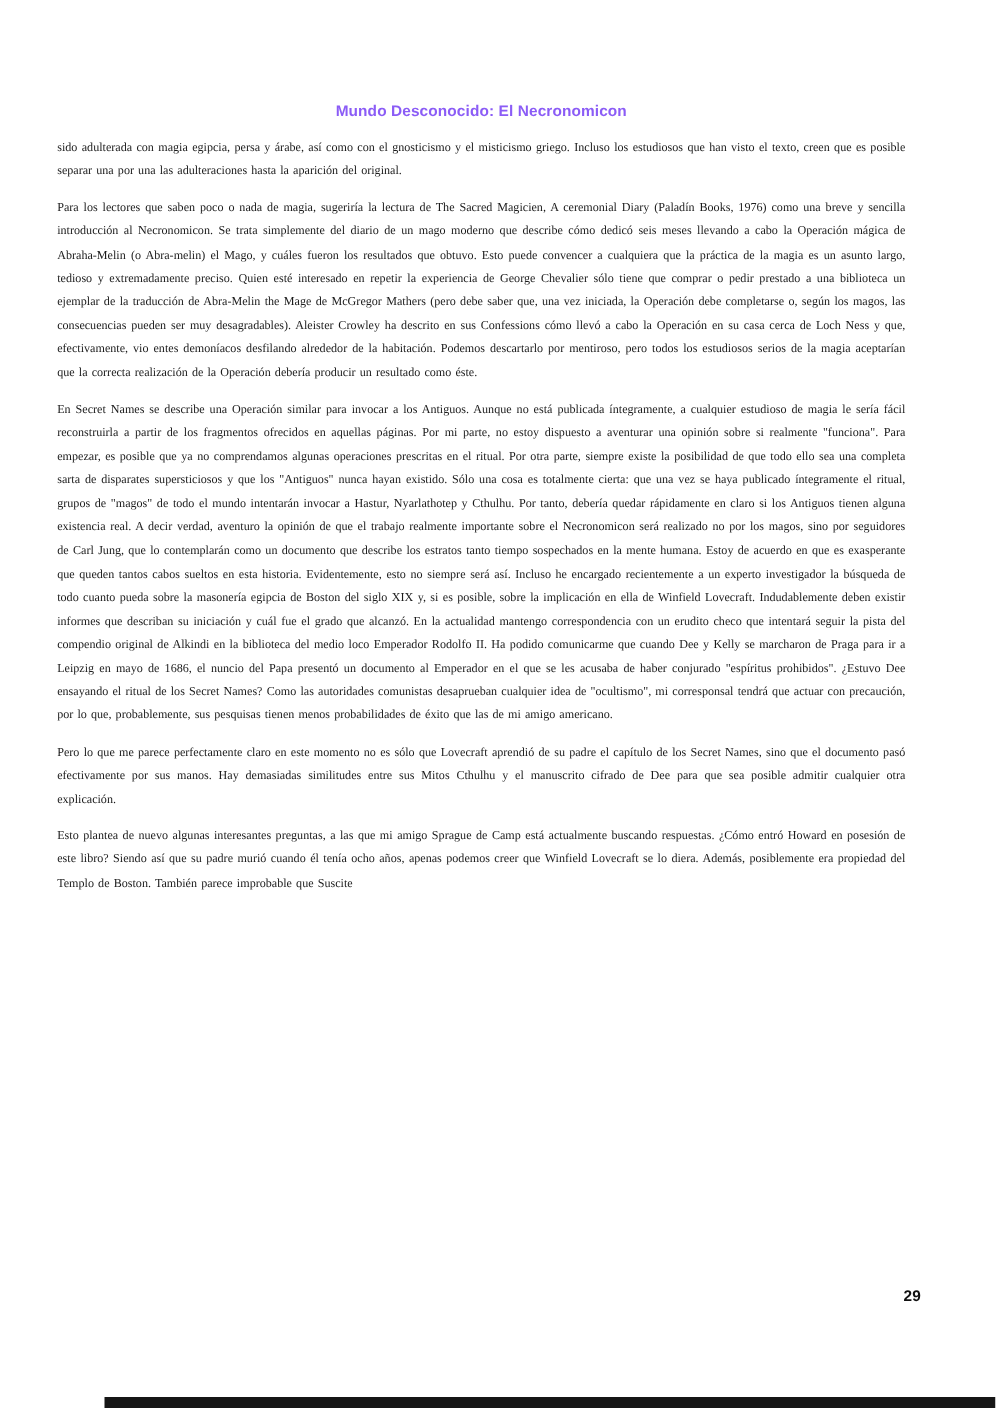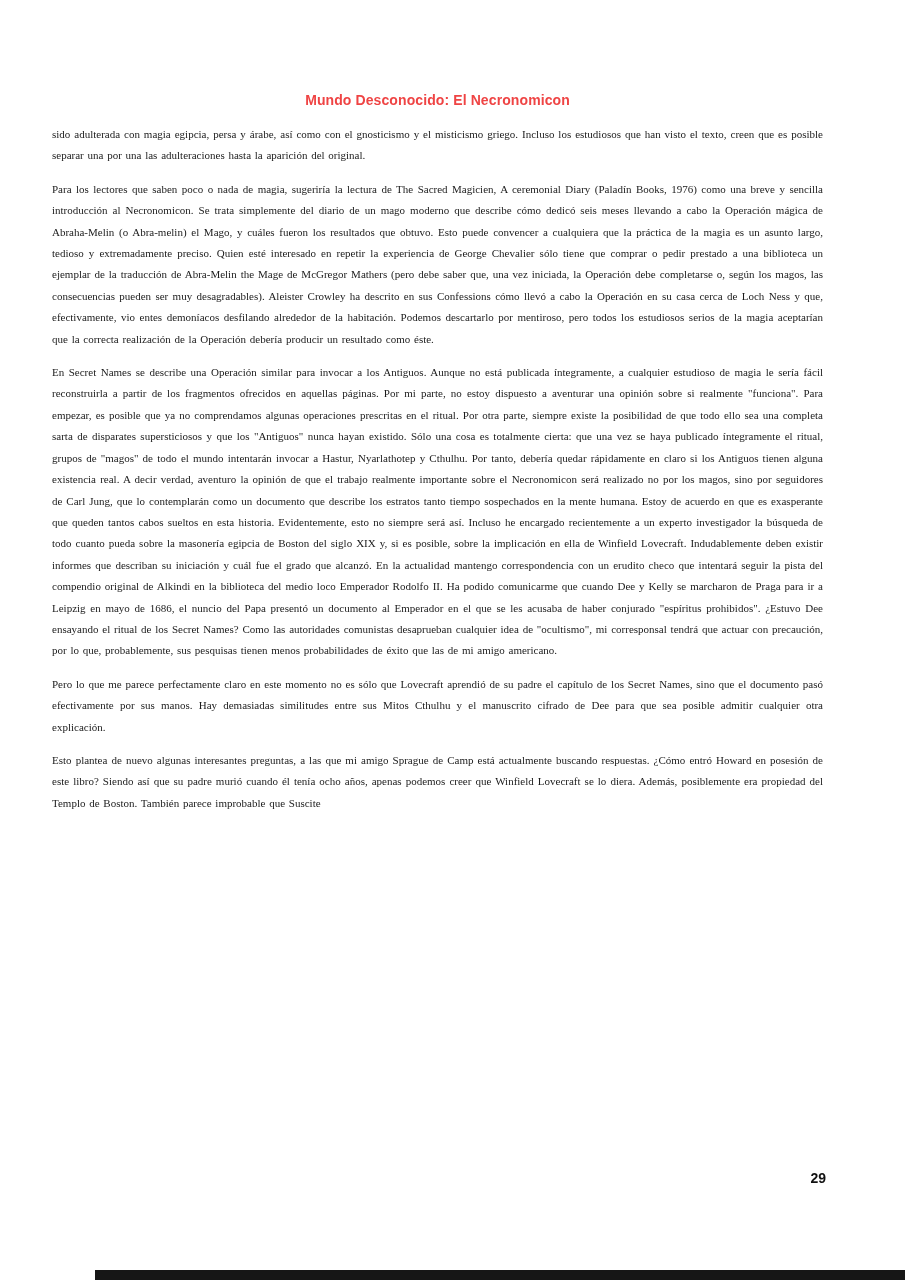--- a/index.html
+++ b/index.html
@@ -21,38 +21,38 @@
     width: 905px;
     height: 1280px;
     box-sizing: border-box;
     padding: 92px 82px 0 52px;
     background: #ffffff;
   }
   .doc-title {
     font-family: "Liberation Sans", sans-serif;
     font-weight: bold;
     font-size: 14px;
-    color: #ef4444;
+    color: #8b5cf6;
     text-align: center;
     margin: 0 0 16px 0;
     letter-spacing: 0.1px;
   }
   .para {
     font-family: "Liberation Serif", serif;
     font-size: 11px;
     line-height: 21.4px;
     color: #1b1b1b;
     text-align: justify;
     margin: 0 0 12px 0;
     word-spacing: 1px;
   }
   .page-number {
     position: absolute;
     top: 1170px;
-    right: 79px;
+    right: 68px;
     font-family: "Liberation Sans", sans-serif;
     font-weight: bold;
     font-size: 14px;
     color: #111111;
   }
   .bottom-bar {
     position: absolute;
     left: 95px;
     right: 0;
     bottom: 0;

